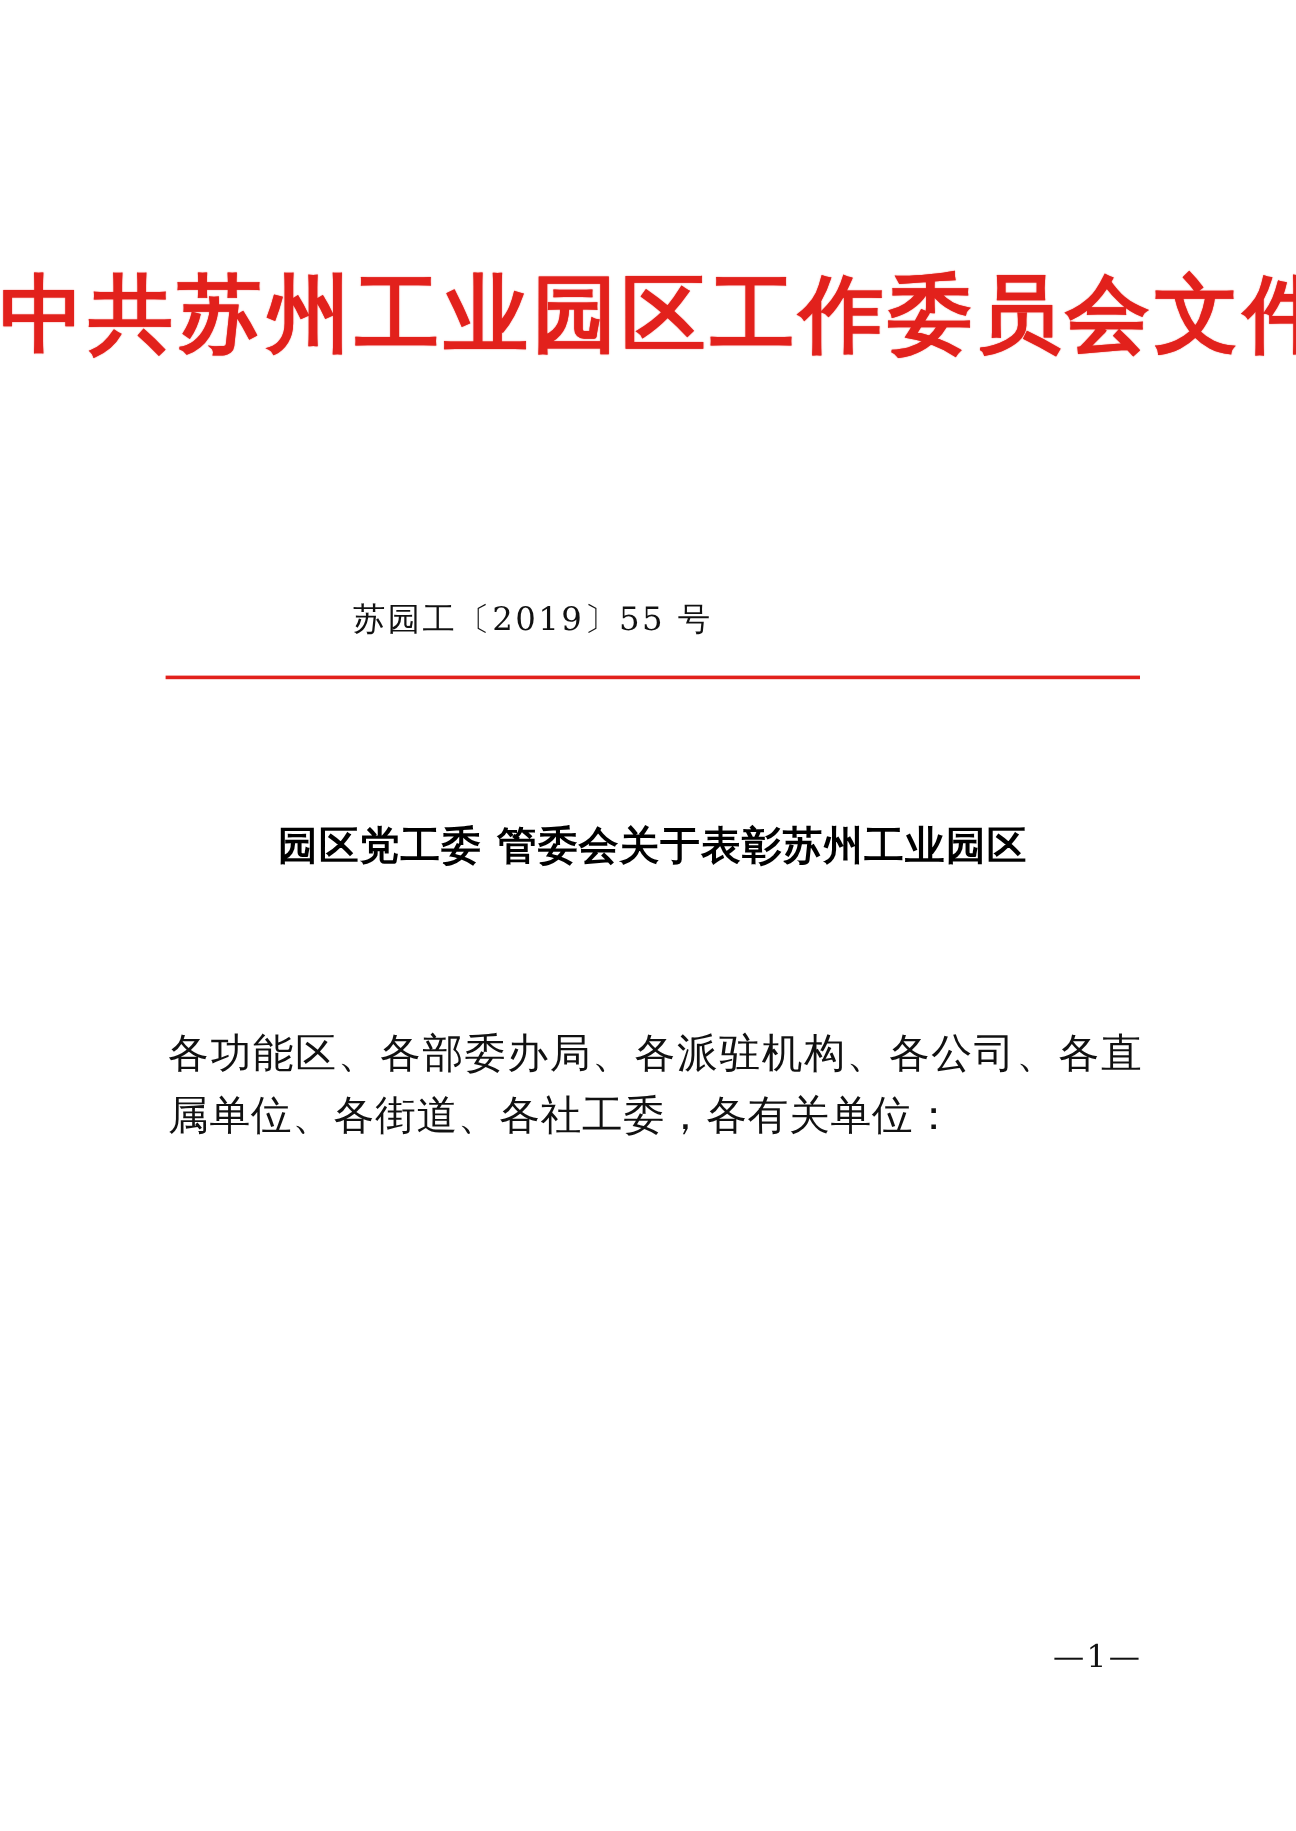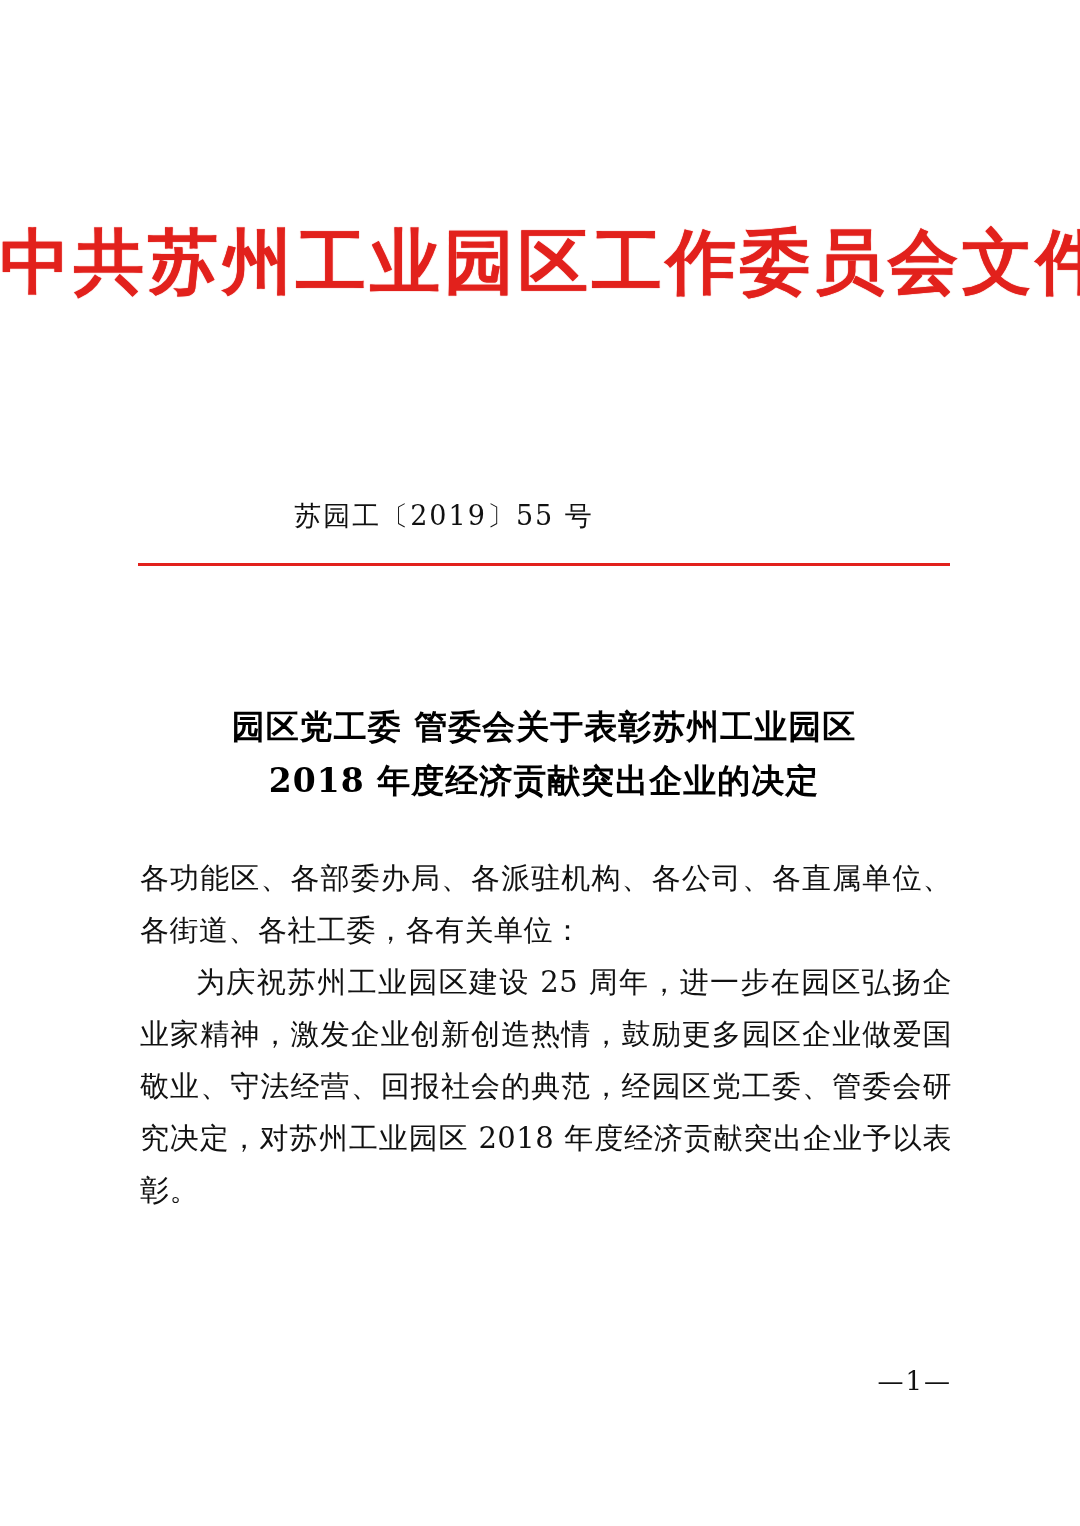--- a/index.html
+++ b/index.html
@@ -60,42 +60,42 @@
     top: 563px;
     left: 138px;
     width: 812px;
     height: 3px;
     background: #e2211c;
   }
 
   
   .doc-title {
     position: absolute;
-    top: 700px;
+    top: 678px;
     left: 138px;
     width: 812px;
     text-align: center;
     font-weight: bold;
     font-size: 33px;
     line-height: 1.65;
     letter-spacing: 1px;
     color: #000;
   }
   .doc-title .line {
     display: block;
     white-space: nowrap;
   }
 
   
   .body-text {
     position: absolute;
     top: 852px;
     left: 140px;
     width: 812px;
-    font-size: 29px;
+    font-size: 34px;
     line-height: 52px;
     color: #111;
     letter-spacing: 0.5px;
   }
   .body-text p {
     margin: 0 0 0 0;
     text-align: justify;
     text-justify: inter-ideograph;
   }
   .body-text p.indent {
@@ -120,23 +120,21 @@
   <div class="masthead">
     <div class="masthead-title">中共苏州工业园区工作委员会文件</div>
   </div>
 
   <div class="doc-number">苏园工〔2019〕55 号</div>
 
   <div class="red-rule"></div>
 
   <div class="doc-title">
     <span class="line">园区党工委  管委会关于表彰苏州工业园区</span>
-    <span class="line">2018 年度经济贡献突出企业的决定</span>
   </div>
 
   <div class="body-text">
     <p>各功能区、各部委办局、各派驻机构、各公司、各直属单位、各街道、各社工委，各有关单位：</p>
-    <p class="indent">为庆祝苏州工业园区建设 25 周年，进一步在园区弘扬企业家精神，激发企业创新创造热情，鼓励更多园区企业做爱国敬业、守法经营、回报社会的典范，经园区党工委、管委会研究决定，对苏州工业园区 2018 年度经济贡献突出企业予以表彰。</p>
   </div>
 
   <div class="page-number">—1—</div>
 
 </div>
 
 </body></html>

